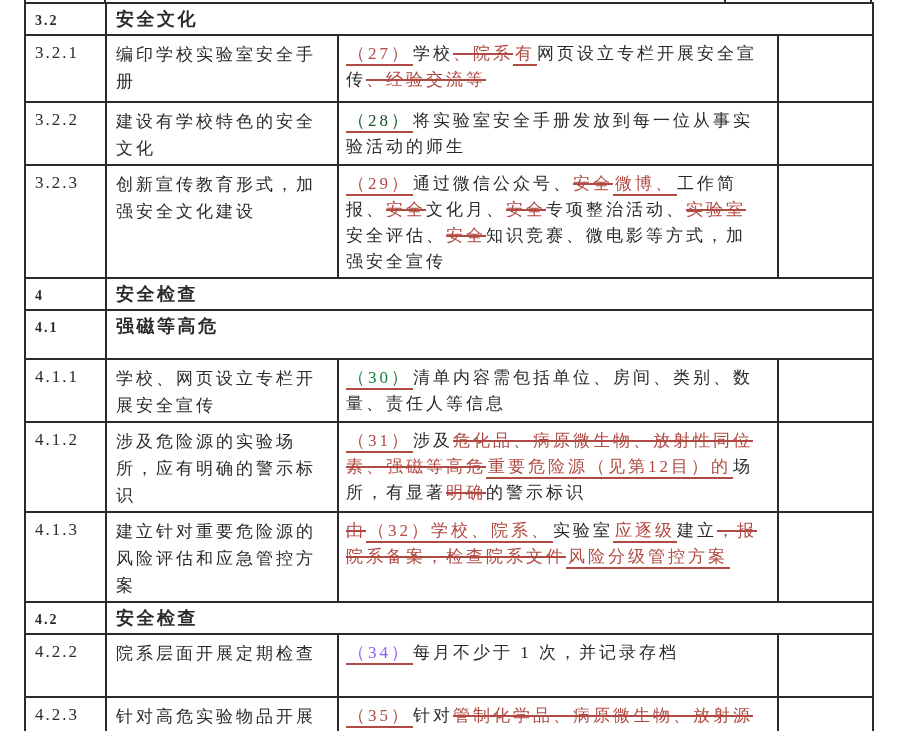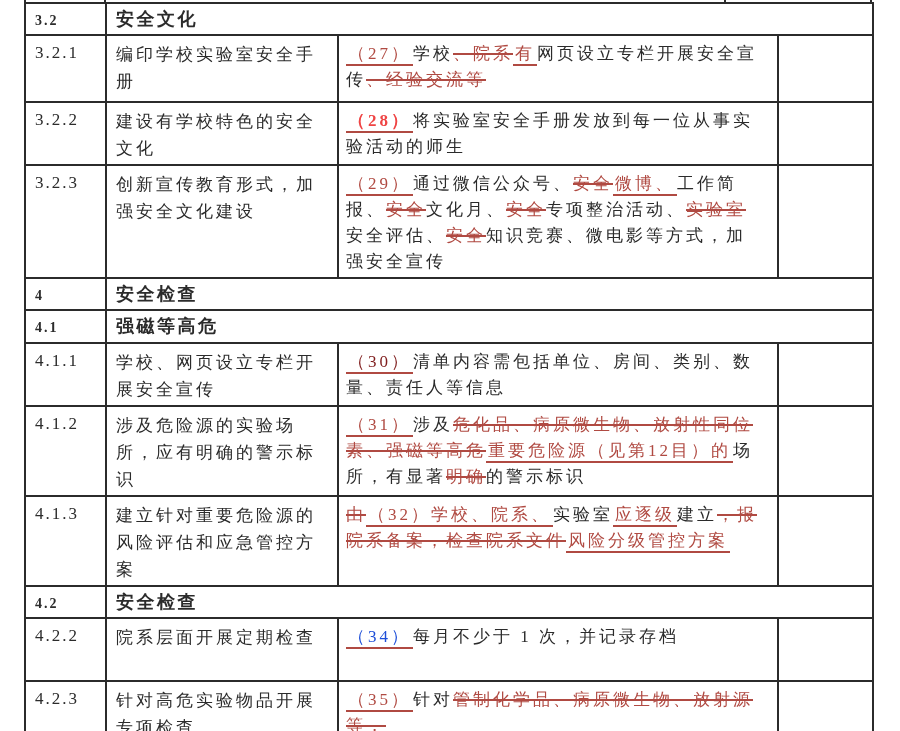--- a/index.html
+++ b/index.html
@@ -30,21 +30,21 @@
     border: 2px solid #2b2b2b;
     vertical-align: top;
     overflow: hidden;
   }
   
   #safety-table tr:nth-child(1)  { height: 29px; }
   #safety-table tr:nth-child(2)  { height: 67px; padding-left: 48px; }
   #safety-table tr:nth-child(3)  { height: 60px; }
   #safety-table tr:nth-child(4)  { height: 103px; }
   #safety-table tr:nth-child(5)  { height: 32px; }
-  #safety-table tr:nth-child(6)  { height: 33px; }
+  #safety-table tr:nth-child(6)  { height: 49px; }
   #safety-table tr:nth-child(7)  { height: 63px; }
   #safety-table tr:nth-child(8)  { height: 71px; }
   #safety-table tr:nth-child(9)  { height: 62px; }
   #safety-table tr:nth-child(10) { height: 31px; }
   #safety-table tr:nth-child(11) { height: 63px; }
   #safety-table tr:nth-child(12) { height: 31px; }
   #safety-table tr:nth-child(13) { height: 76px; }
 
   td.num {
     font-size: 17px;
@@ -107,41 +107,41 @@
         </tr>
         <tr>
           <td class="num">3.2.1</td>
           <td class="desc">编印学校实验室安全手册</td>
           <td class="detail"><span class="ins" style="color: rgb(176, 74, 66); border-bottom-color: rgb(176, 74, 66);">（27）</span><span>学校</span><span class="del" style="color: rgb(176, 74, 66); text-decoration-color: rgb(176, 74, 66);">、院系</span><span class="ins" style="color: rgb(176, 74, 66); border-bottom-color: rgb(176, 74, 66);">有</span><span>网页设立专栏开展安全宣传</span><span class="del" style="color: rgb(176, 74, 66); text-decoration-color: rgb(176, 74, 66);">、经验交流等</span></td>
           <td class="score"></td>
         </tr>
         <tr>
           <td class="num">3.2.2</td>
           <td class="desc">建设有学校特色的安全文化</td>
-          <td class="detail"><span class="ins" style="color: #ef4444; border-bottom-color: rgb(176, 74, 66); font-weight: bold;">（28）</span><span>将实验室安全手册发放到每一位从事实验活动的师生</span></td>
+          <td class="detail"><span class="ins" style="color: #14532d; border-bottom-color: rgb(176, 74, 66);">（28）</span><span>将实验室安全手册发放到每一位从事实验活动的师生</span></td>
           <td class="score"></td>
         </tr>
         <tr>
           <td class="num">3.2.3</td>
           <td class="desc">创新宣传教育形式，加强安全文化建设</td>
           <td class="detail"><span class="ins" style="color: rgb(176, 74, 66); border-bottom-color: rgb(176, 74, 66);">（29）</span><span>通过微信公众号、</span><span class="del" style="color: rgb(176, 74, 66); text-decoration-color: rgb(176, 74, 66);">安全</span><span class="ins" style="color: rgb(176, 74, 66); border-bottom-color: rgb(176, 74, 66);">微博、</span><span>工作简报、</span><span class="del" style="color: rgb(176, 74, 66); text-decoration-color: rgb(176, 74, 66);">安全</span><span>文化月、</span><span class="del" style="color: rgb(176, 74, 66); text-decoration-color: rgb(176, 74, 66);">安全</span><span>专项整治活动、</span><span class="del" style="color: rgb(176, 74, 66); text-decoration-color: rgb(176, 74, 66);">实验室</span><span>安全评估、</span><span class="del" style="color: rgb(176, 74, 66); text-decoration-color: rgb(176, 74, 66);">安全</span><span>知识竞赛、微电影等方式，加强安全宣传</span></td>
           <td class="score"></td>
         </tr>
         <tr>
           <td class="num secnum">4</td>
           <td class="sec" colspan="3">安全检查</td>
         </tr>
         <tr>
           <td class="num secnum">4.1</td>
           <td class="sec" colspan="3">强磁等高危</td>
         </tr>
         <tr>
           <td class="num">4.1.1</td>
           <td class="desc">学校、网页设立专栏开展安全宣传</td>
-          <td class="detail"><span class="ins" style="color: #7f1d1d; border-bottom-color: rgb(176, 74, 66);">（30）</span><span>清单内容需包括单位、房间、类别、数量、责任人等信息</span></td>
+          <td class="detail"><span class="ins" style="color: #15803d; border-bottom-color: rgb(176, 74, 66);">（30）</span><span>清单内容需包括单位、房间、类别、数量、责任人等信息</span></td>
           <td class="score"></td>
         </tr>
         <tr>
           <td class="num">4.1.2</td>
           <td class="desc">涉及危险源的实验场所，应有明确的警示标识</td>
           <td class="detail"><span class="ins" style="color: rgb(176, 74, 66); border-bottom-color: rgb(176, 74, 66);">（31）</span><span>涉及</span><span class="del" style="color: rgb(176, 74, 66); text-decoration-color: rgb(176, 74, 66);">危化品、病原微生物、放射性同位素、强磁等高危</span><span class="ins" style="color: rgb(176, 74, 66); border-bottom-color: rgb(176, 74, 66);">重要危险源（见第12目）的</span><span>场所，有显著</span><span class="del" style="color: rgb(176, 74, 66); text-decoration-color: rgb(176, 74, 66);">明确</span><span>的警示标识</span></td>
           <td class="score"></td>
         </tr>
         <tr>
           <td class="num">4.1.3</td>
@@ -149,21 +149,21 @@
           <td class="detail"><span class="del" style="color: rgb(176, 74, 66); text-decoration-color: rgb(176, 74, 66);">由</span><span class="ins" style="color: rgb(176, 74, 66); border-bottom-color: rgb(176, 74, 66);">（32）学校、院系、</span><span>实验室</span><span class="ins" style="color: rgb(176, 74, 66); border-bottom-color: rgb(176, 74, 66);">应逐级</span><span>建立</span><span class="del" style="color: rgb(176, 74, 66); text-decoration-color: rgb(176, 74, 66);">，报院系备案，检查院系文件</span><span class="ins" style="color: rgb(176, 74, 66); border-bottom-color: rgb(176, 74, 66);">风险分级管控方案</span></td>
           <td class="score"></td>
         </tr>
         <tr>
           <td class="num secnum">4.2</td>
           <td class="sec" colspan="3">安全检查</td>
         </tr>
         <tr>
           <td class="num">4.2.2</td>
           <td class="desc">院系层面开展定期检查</td>
-          <td class="detail"><span class="ins" style="color: #1d4ed8; border-bottom-color: rgb(176, 74, 66);">（34）</span><span>每月不少于 1 次，并记录存档</span></td>
+          <td class="detail"><span class="ins" style="color: #8b5cf6; border-bottom-color: rgb(176, 74, 66);">（34）</span><span>每月不少于 1 次，并记录存档</span></td>
           <td class="score"></td>
         </tr>
         <tr>
           <td class="num">4.2.3</td>
           <td class="desc">针对高危实验物品开展专项检查</td>
           <td class="detail"><span class="ins" style="color: rgb(176, 74, 66); border-bottom-color: rgb(176, 74, 66);">（35）</span><span>针对</span><span class="del" style="color: rgb(176, 74, 66); text-decoration-color: rgb(176, 74, 66);">管制化学品、病原微生物、放射源等，</span></td>
           <td class="score"></td>
         </tr>
       </tbody>
   </table>

